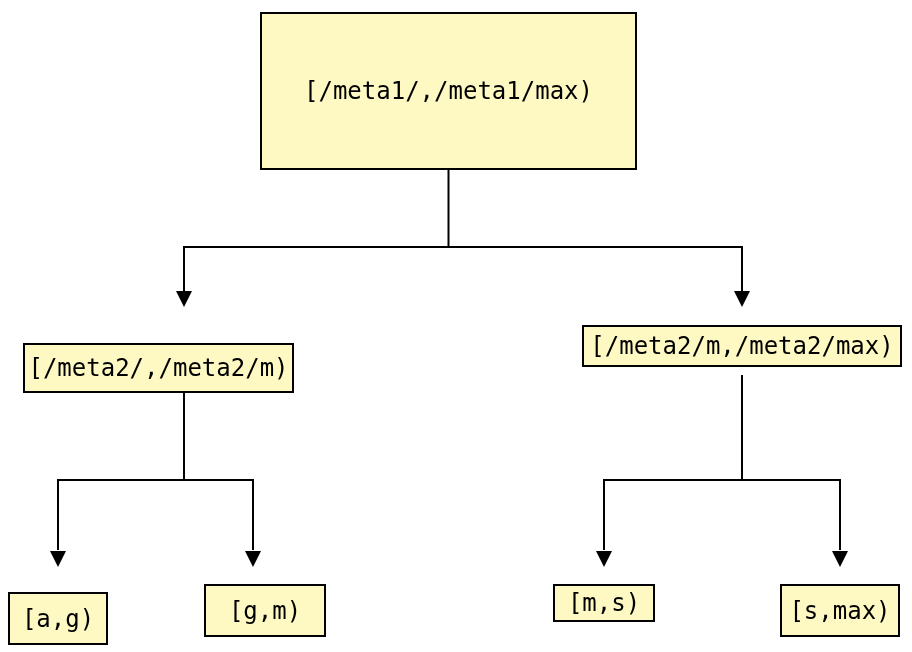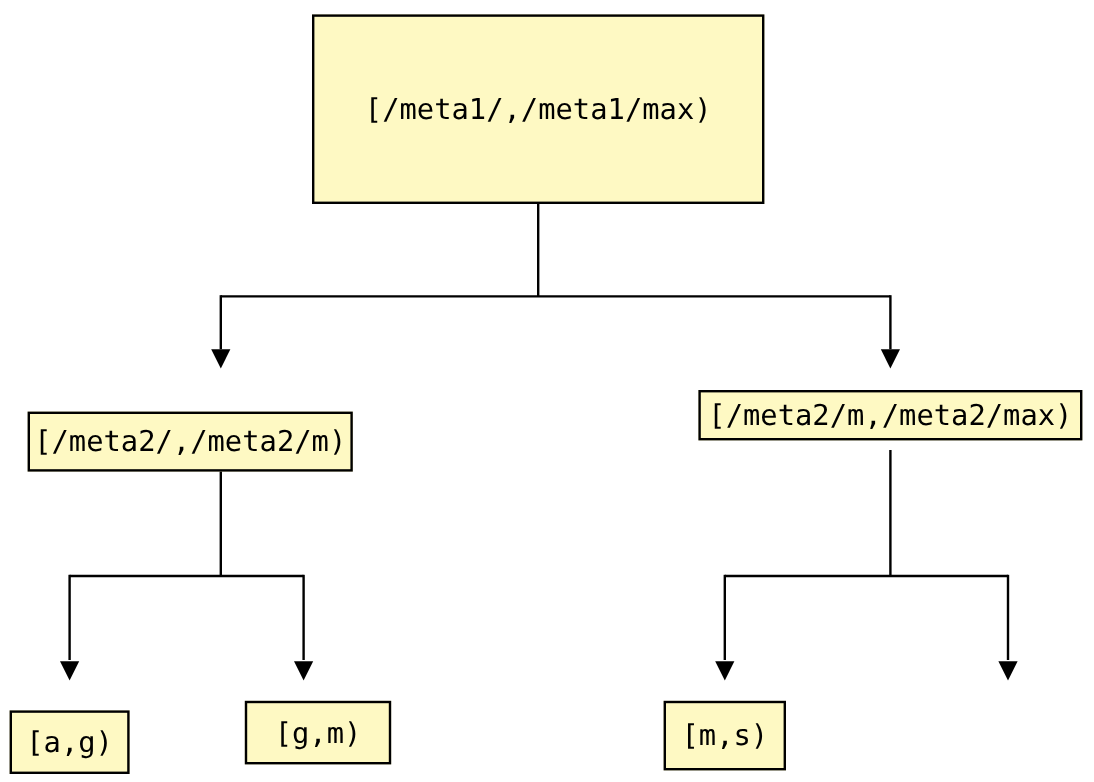--- a/index.html
+++ b/index.html
@@ -34,21 +34,21 @@
     font-size: 24px;
     font-weight: normal;
     white-space: pre;
     line-height: 1;
   }
   .node-root      { left: 260px; top: 12px;  width: 377px; height: 158px; }
   .node-mid-left  { left: 23px;  top: 343px; width: 271px; height: 50px; }
   .node-mid-right { left: 582px; top: 325px; width: 320px; height: 42px; }
   .node-leaf-ag   { left: 8px;   top: 592px; width: 100px; height: 53px; }
   .node-leaf-gm   { left: 204px; top: 584px; width: 122px;  height: 53px; }
-  .node-leaf-ms   { left: 553px; top: 584px; width: 102px; height: 58px; }
+  .node-leaf-ms   { left: 553px; top: 584px; width: 102px; height: 38px; }
   .node-leaf-smax { left: 780px; top: 584px; width: 120px; height: 53px; }
 </style>
 </head>
 <body>
 
 <div class="stage">
 
   <svg class="edges" width="912" height="652" viewBox="0 0 912 652" xmlns="http://www.w3.org/2000/svg">
     <g stroke="#000000" stroke-width="2" fill="none">
 
@@ -94,14 +94,17 @@
   </div>
 
   <div class="node node-leaf-gm">
     <span>[g,m)</span>
   </div>
 
   <div class="node node-leaf-ms">
     <span>[m,s)</span>
   </div>
 
+  <div class="node node-leaf-smax">
+    <span>[s,max)</span>
+  </div>
 
 </div>
 
 </body></html>

